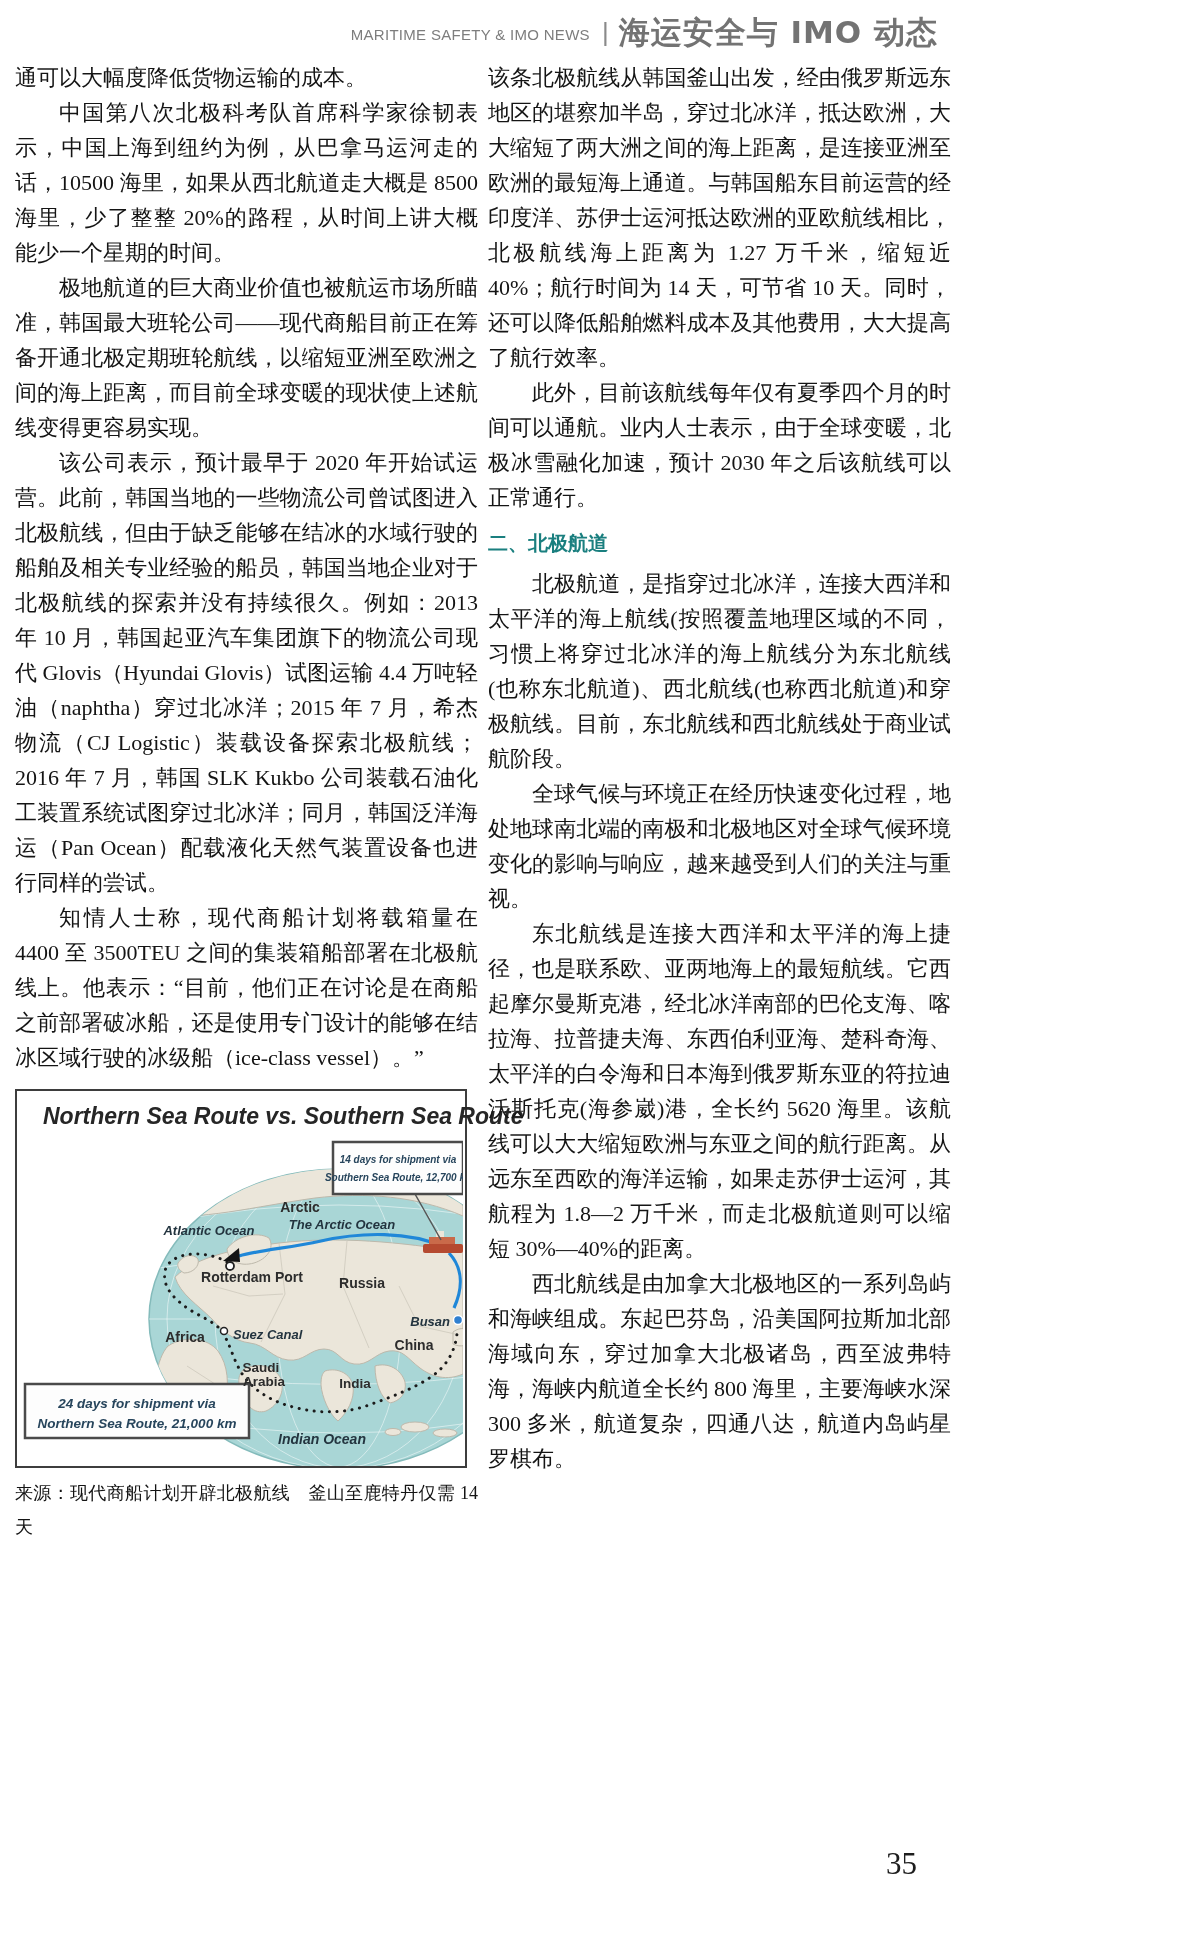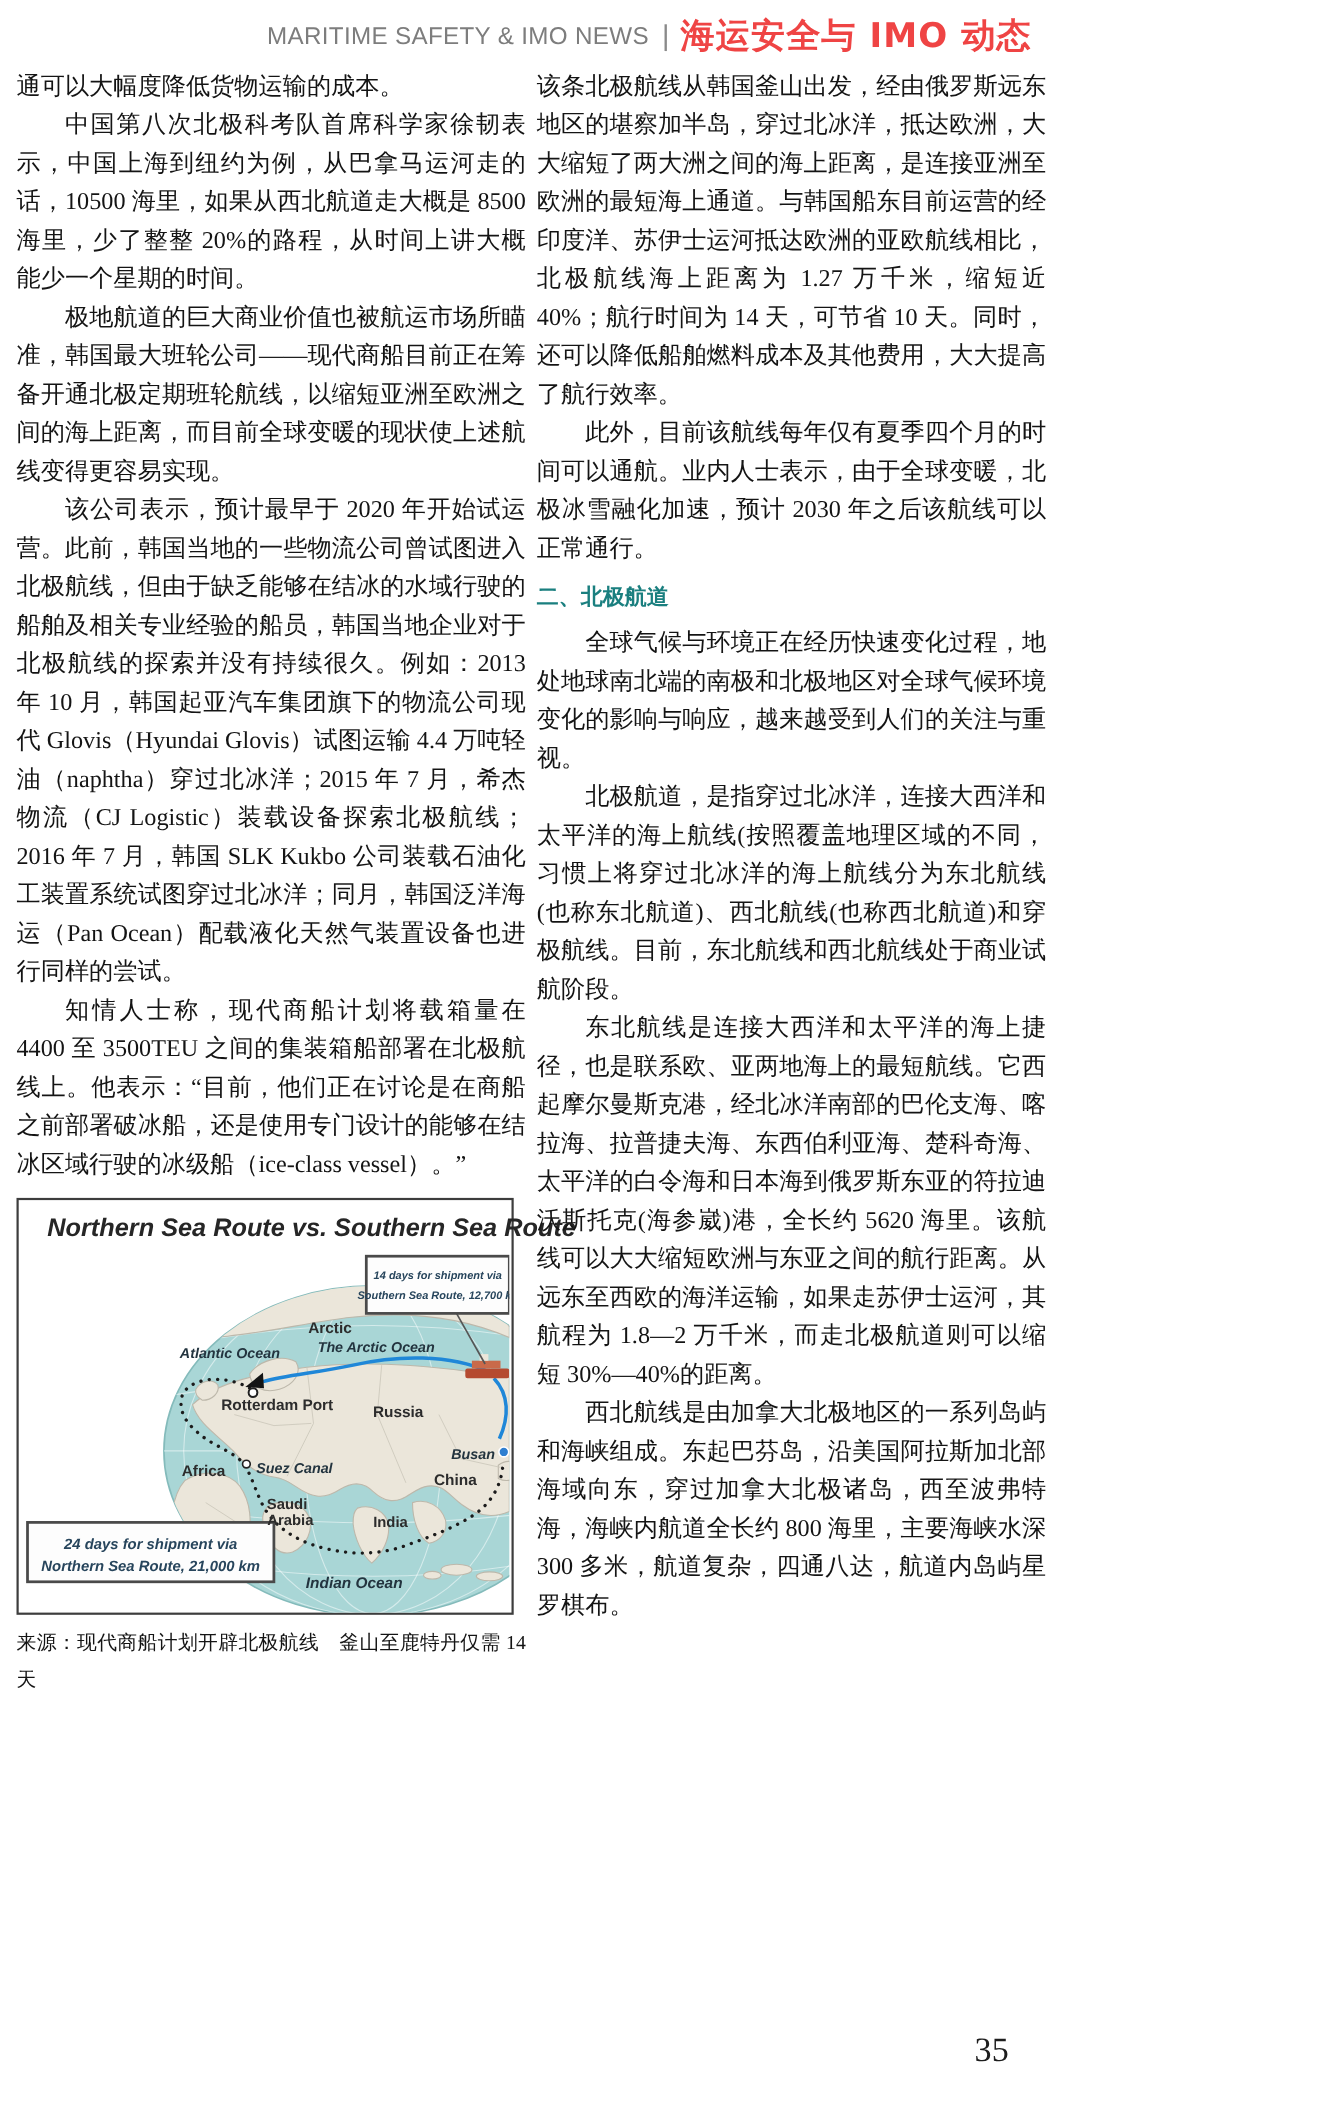--- a/index.html
+++ b/index.html
@@ -3,21 +3,21 @@
 <meta charset="utf-8">
 <style>
   html,body{margin:0;padding:0;background:#e8e8e8;}
   .page{
     position:relative;width:1200px;height:1934px;background:#ffffff;
     font-family:"Liberation Serif","DejaVu Serif",serif;color:#141414;
     overflow:hidden;margin:0 auto;
   }
   
   .header{position:absolute;top:12px;left:0;width:938px;text-align:right;white-space:nowrap;}
-  .header-en{font-family:"Liberation Sans",sans-serif;color:#7d7d7d;font-size:22px;letter-spacing:.3px;vertical-align:3px;}
+  .header-en{font-family:"Liberation Sans",sans-serif;color:#7d7d7d;font-size:15px;letter-spacing:.3px;vertical-align:3px;}
   .header-sep{font-family:"Liberation Sans",sans-serif;color:#8a8a8a;font-size:26px;margin:0 10px 0 12px;vertical-align:2px;}
   .header-zh{font-family:"DejaVu Sans",sans-serif;font-weight:bold;font-size:31px;letter-spacing:1px;}
   
   .col{position:absolute;top:60px;width:463px;font-size:22px;line-height:35px;text-align:justify;}
   .col-left{left:15px;}
   .col-right{left:488px;}
   .col p{margin:0;text-indent:2em;}
   .col p.no-indent{text-indent:0;}
   .section-heading{
     font-family:"Liberation Sans","DejaVu Sans",sans-serif;font-weight:bold;
@@ -37,21 +37,21 @@
   .callout-text{font-family:"Liberation Sans","DejaVu Sans",sans-serif;font-weight:bold;font-style:italic;fill:#27455c;}
   
   .page-number{position:absolute;left:886px;top:1846px;font-size:31px;color:#1d1d1d;}
 </style>
 </head>
 <body>
 
 <div class="page">
 
   <div class="header">
-    <span class="header-en">MARITIME SAFETY &amp; IMO NEWS</span><span class="header-sep">|</span><span class="header-zh" style="color: #ef4444;">海运安全与 IMO 动态</span>
+    <span class="header-en">MARITIME SAFETY &amp; IMO NEWS</span><span class="header-sep">|</span><span class="header-zh" style="color: #737373;">海运安全与 IMO 动态</span>
   </div>
 
   <div class="col col-left">
     <p class="no-indent">通可以大幅度降低货物运输的成本。</p>
     <p>中国第八次北极科考队首席科学家徐韧表示，中国上海到纽约为例，从巴拿马运河走的话，10500 海里，如果从西北航道走大概是 8500 海里，少了整整 20%的路程，从时间上讲大概能少一个星期的时间。</p>
     <p>极地航道的巨大商业价值也被航运市场所瞄准，韩国最大班轮公司——现代商船目前正在筹备开通北极定期班轮航线，以缩短亚洲至欧洲之间的海上距离，而目前全球变暖的现状使上述航线变得更容易实现。</p>
     <p>该公司表示，预计最早于 2020 年开始试运营。此前，韩国当地的一些物流公司曾试图进入北极航线，但由于缺乏能够在结冰的水域行驶的船舶及相关专业经验的船员，韩国当地企业对于北极航线的探索并没有持续很久。例如：2013 年 10 月，韩国起亚汽车集团旗下的物流公司现代 Glovis（Hyundai Glovis）试图运输 4.4 万吨轻油（naphtha）穿过北冰洋；2015 年 7 月，希杰物流（CJ Logistic）装载设备探索北极航线；2016 年 7 月，韩国 SLK Kukbo 公司装载石油化工装置系统试图穿过北冰洋；同月，韩国泛洋海运（Pan Ocean）配载液化天然气装置设备也进行同样的尝试。</p>
     <p>知情人士称，现代商船计划将载箱量在 4400 至 3500TEU 之间的集装箱船部署在北极航线上。他表示：“目前，他们正在讨论是在商船之前部署破冰船，还是使用专门设计的能够在结冰区域行驶的冰级船（ice-class vessel）。”</p>
 
     <div class="figure">
@@ -153,21 +153,21 @@
 
     <div class="fig-caption">来源：现代商船计划开辟北极航线　釜山至鹿特丹仅需 14 天</div>
   </div>
 
   <div class="col col-right">
     <p class="no-indent">该条北极航线从韩国釜山出发，经由俄罗斯远东地区的堪察加半岛，穿过北冰洋，抵达欧洲，大大缩短了两大洲之间的海上距离，是连接亚洲至欧洲的最短海上通道。与韩国船东目前运营的经印度洋、苏伊士运河抵达欧洲的亚欧航线相比，北极航线海上距离为 1.27 万千米，缩短近 40%；航行时间为 14 天，可节省 10 天。同时，还可以降低船舶燃料成本及其他费用，大大提高了航行效率。</p>
     <p>此外，目前该航线每年仅有夏季四个月的时间可以通航。业内人士表示，由于全球变暖，北极冰雪融化加速，预计 2030 年之后该航线可以正常通行。</p>
 
     <div class="section-heading" id="section-heading" style="color: rgb(26, 127, 127);">二、北极航道</div>
 
+    <p>北极航道，是指穿过北冰洋，连接大西洋和太平洋的海上航线(按照覆盖地理区域的不同，习惯上将穿过北冰洋的海上航线分为东北航线(也称东北航道)、西北航线(也称西北航道)和穿极航线。目前，东北航线和西北航线处于商业试航阶段。</p>
     <p>全球气候与环境正在经历快速变化过程，地处地球南北端的南极和北极地区对全球气候环境变化的影响与响应，越来越受到人们的关注与重视。</p>
-    <p>北极航道，是指穿过北冰洋，连接大西洋和太平洋的海上航线(按照覆盖地理区域的不同，习惯上将穿过北冰洋的海上航线分为东北航线(也称东北航道)、西北航线(也称西北航道)和穿极航线。目前，东北航线和西北航线处于商业试航阶段。</p>
     <p>东北航线是连接大西洋和太平洋的海上捷径，也是联系欧、亚两地海上的最短航线。它西起摩尔曼斯克港，经北冰洋南部的巴伦支海、喀拉海、拉普捷夫海、东西伯利亚海、楚科奇海、太平洋的白令海和日本海到俄罗斯东亚的符拉迪沃斯托克(海参崴)港，全长约 5620 海里。该航线可以大大缩短欧洲与东亚之间的航行距离。从远东至西欧的海洋运输，如果走苏伊士运河，其航程为 1.8—2 万千米，而走北极航道则可以缩短 30%—40%的距离。</p>
     <p>西北航线是由加拿大北极地区的一系列岛屿和海峡组成。东起巴芬岛，沿美国阿拉斯加北部海域向东，穿过加拿大北极诸岛，西至波弗特海，海峡内航道全长约 800 海里，主要海峡水深 300 多米，航道复杂，四通八达，航道内岛屿星罗棋布。</p>
   </div>
 
   <div class="page-number">35</div>
 
 </div>
 
 </body></html>

